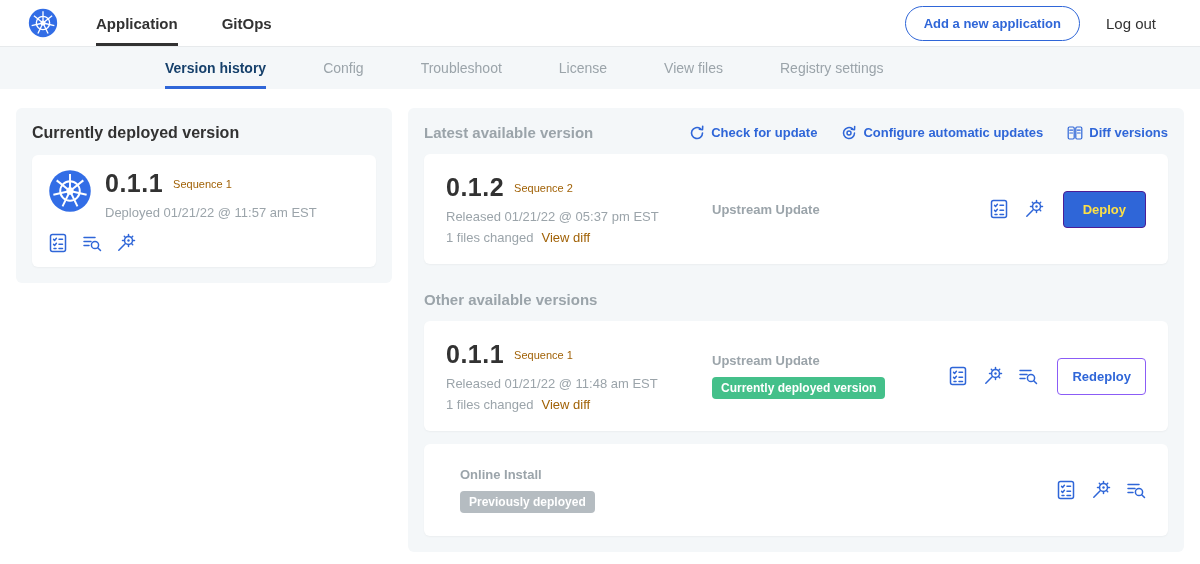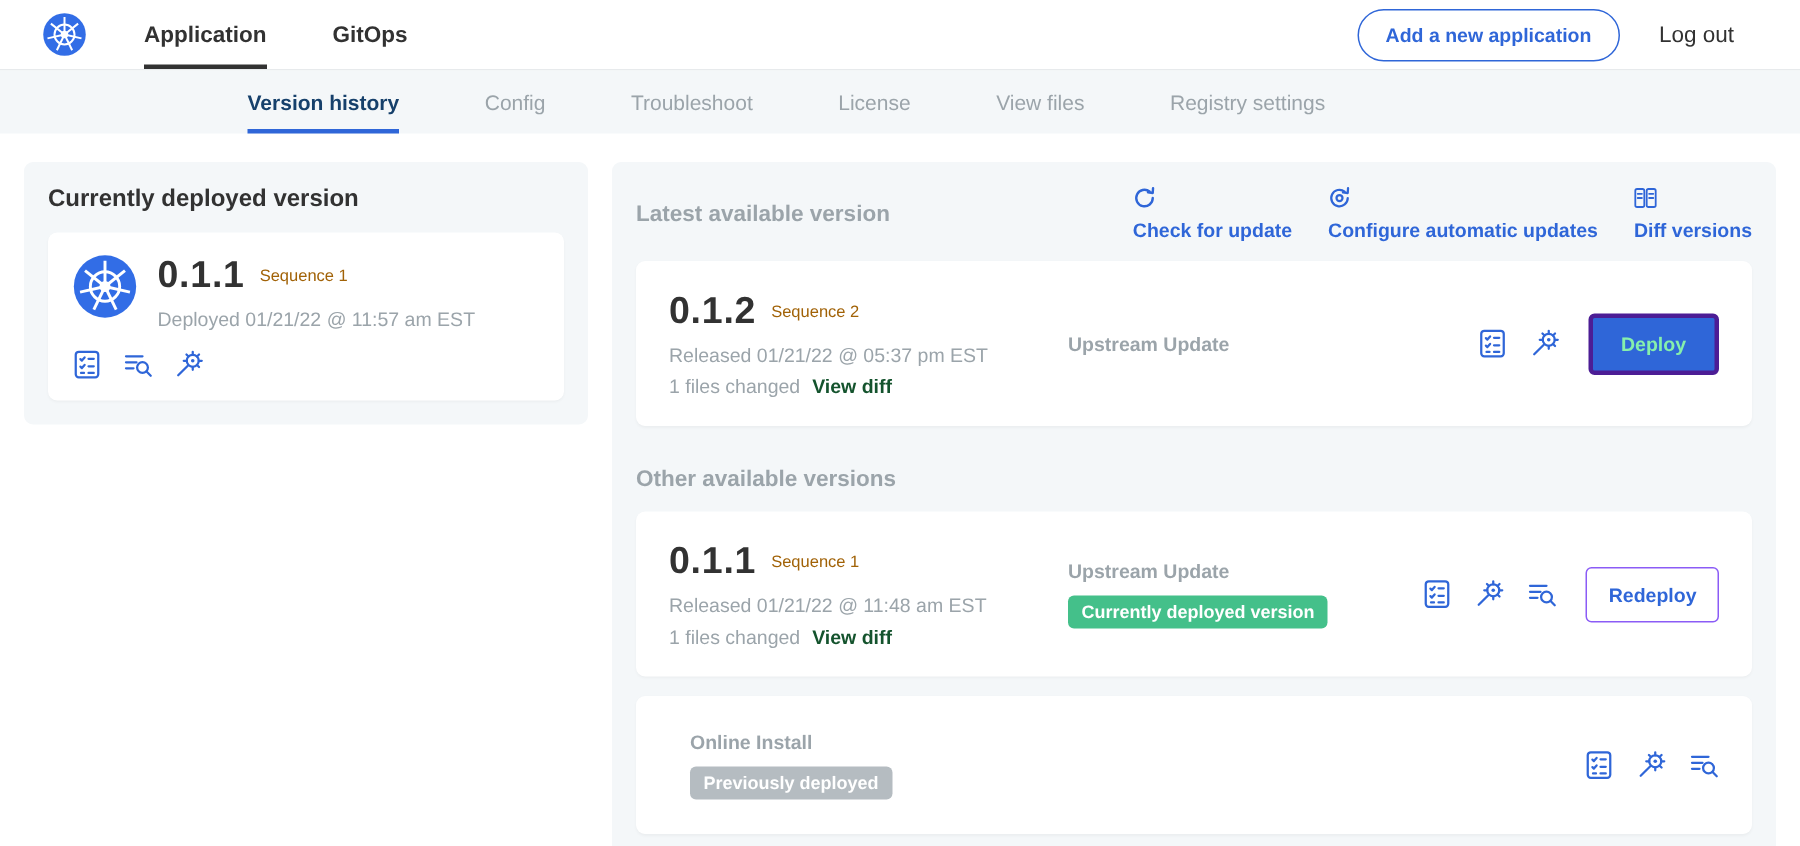--- a/index.html
+++ b/index.html
@@ -37,34 +37,34 @@
   .version-row { display:flex; align-items:center; }
   .version-number { font-size:25px; font-weight:bold; color:#323232; letter-spacing:.5px; }
   .sequence { margin-left:10px; font-size:11px; color:#a16207; }
   .timestamp { margin-top:7px; font-size:13px; color:#9ba4aa; }
   .icon-row { display:flex; gap:14px; margin-top:13px; align-items:center; }
   .icon-btn { width:20px; height:20px; color:#2f66d8; cursor:pointer; flex:0 0 auto; }
 
   
   .rp-header { display:flex; align-items:center; }
   .rp-actions { margin-left:auto; display:flex; gap:24px; }
-  .rp-action { display:flex; gap:6px; color:#2f66d8; font-size:13px; font-weight:bold; cursor:pointer; white-space:nowrap;flex-direction:column; }
+  .rp-action { display:flex; align-items:center; gap:6px; color:#2f66d8; font-size:13px; font-weight:bold; cursor:pointer; white-space:nowrap; }
   .rp-icon { width:16px; height:16px; color:#2f66d8; }
 
   .version-card { background:#fff; border-radius:6px; padding:19px 22px; display:flex; align-items:center; margin-top:13px; box-shadow:0 1px 2px rgba(0,0,0,.04); min-height:92px; }
   .vc-left { width:252px; flex:0 0 auto; }
   .vc-files { display:flex; gap:8px; margin-top:6px; font-size:13px; color:#9ba4aa; }
-  .view-diff { color:#14532d; font-weight:bold; cursor:pointer; }
+  .view-diff { color:#a16207; font-weight:normal; cursor:pointer; }
   .vc-mid { flex:1; padding-left:14px; }
   .source-label { font-size:13px; font-weight:bold; color:#9ba4aa; }
   .badge { display:inline-block; margin-top:9px; font-size:12px; font-weight:bold; color:#fff; padding:4px 9px; border-radius:4px; }
   .badge.success { background:#44c08a; }
   .badge.muted { background:#b5bcc1; }
   .vc-right { display:flex; align-items:center; gap:15px; }
-  .deploy-btn { background:#2f66d8; border:3px solid #4c1d95; color:#86efac; font-weight:bold; font-size:13px; padding:10px 19px; border-radius:4px; cursor:pointer; font-family:inherit; margin-left:4px; }
+  .deploy-btn { background:#2f66d8; border:1px solid #4c1d95; color:#fde047; font-weight:bold; font-size:13px; padding:10px 19px; border-radius:4px; cursor:pointer; font-family:inherit; margin-left:4px; }
   .redeploy-btn { background:#fff; border:1px solid #8b5cf6; color:#2f66d8; font-weight:bold; font-size:13px; padding:10px 14px; border-radius:4px; cursor:pointer; font-family:inherit; margin-left:4px; }
   .other-title { margin-top:27px; }
 </style>
 </head>
 <body>
 
 <svg width="0" height="0" style="position:absolute" aria-hidden="true">
   <defs>
     <symbol id="i-helm" viewBox="0 0 36 36">
       <circle cx="18" cy="18" r="17" fill="#326de6"></circle>

